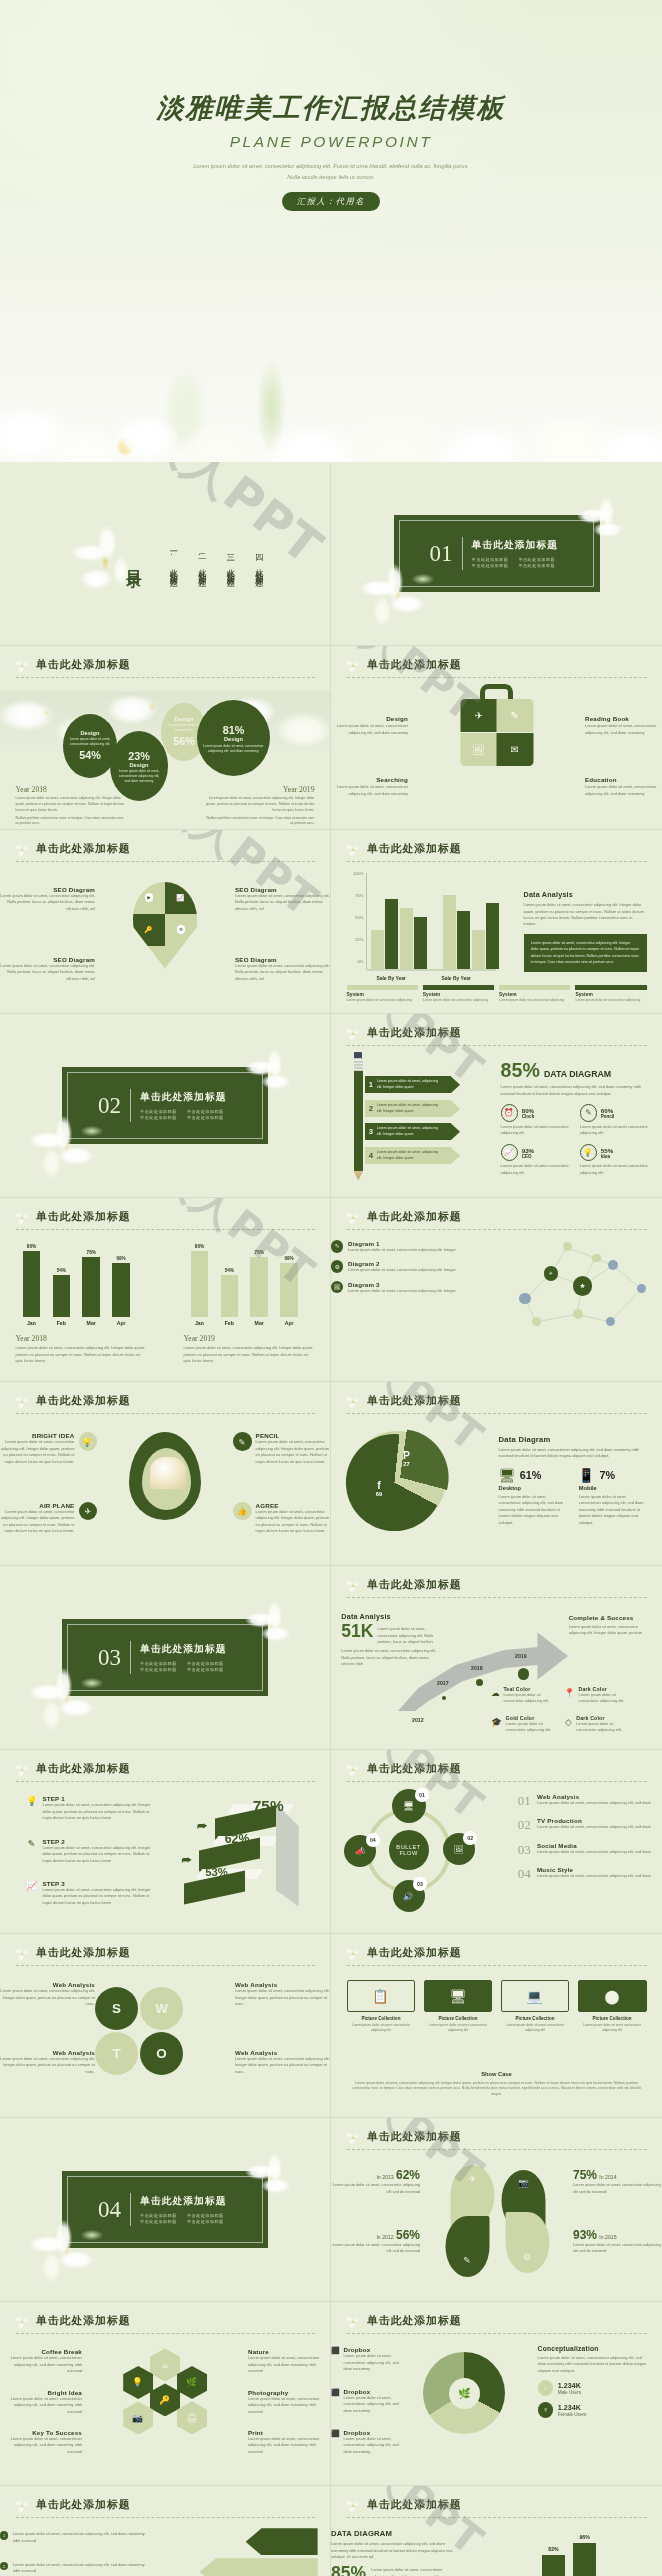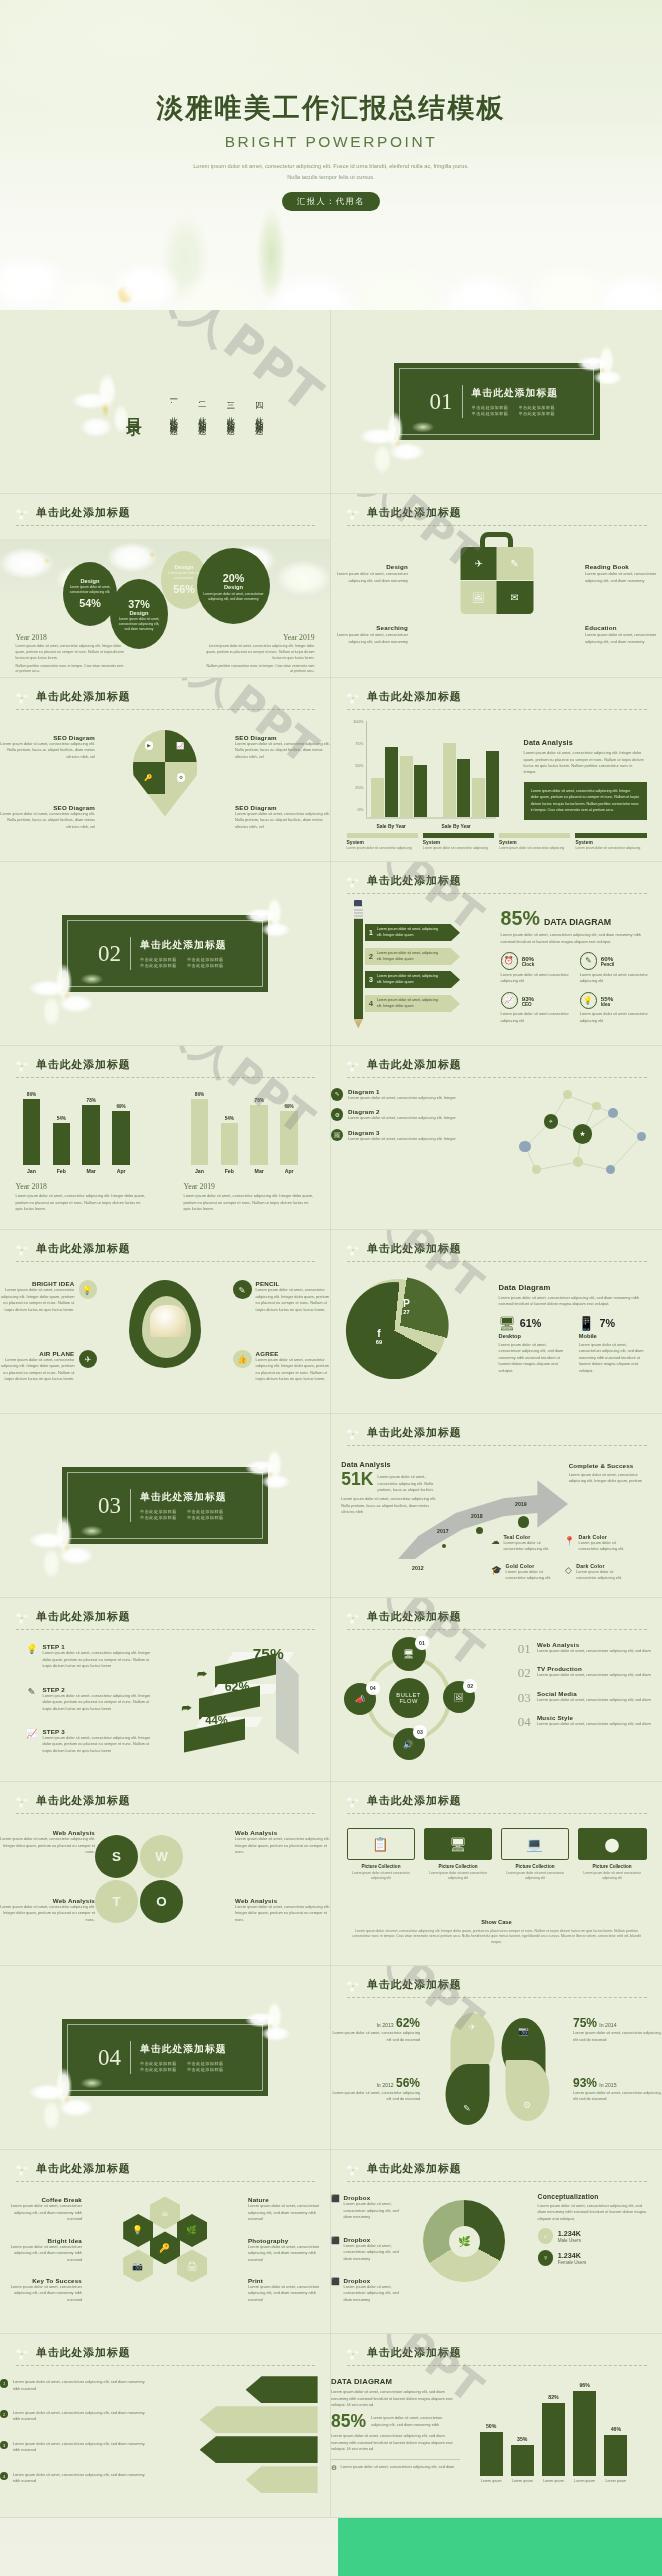--- a/index.html
+++ b/index.html
@@ -7,24 +7,25 @@
   body {
     width:662px;
     font-family:"Liberation Sans","DejaVu Sans",sans-serif;
     color:#3d4a2c;
     -webkit-font-smoothing:antialiased;
   }
   .sheet { width:662px; background:#e7eed8; position:relative; }
 
   
   .hero {
-    height:310px; position:relative; overflow:hidden;
+    height:462px; position:relative; overflow:hidden;
     background:
       radial-gradient(ellipse at 20% 12%, #f2f6e7 0%, rgba(242,246,231,0) 55%),
       linear-gradient(180deg,#e9f0da 0%, #eef3e4 42%, #f3f6ea 68%, #eef2e3 100%);
+    font-style: italic;
   }
   .hero-flowers {
     position:absolute; left:0; right:0; bottom:0; height:196px;
     background:
       radial-gradient(ellipse 62px 41px at 4% 86%, #fff 0%, rgba(255,255,255,.92) 38%, rgba(255,255,255,0) 72%),
       radial-gradient(ellipse 52px 36px at 13% 96%, #fdfef8 0%, rgba(253,254,248,.9) 40%, rgba(255,255,255,0) 74%),
       radial-gradient(ellipse 46px 33px at 22% 88%, #fff 0%, rgba(255,255,255,.9) 42%, rgba(255,255,255,0) 75%),
       radial-gradient(ellipse 13.4px 13.4px at 19% 92%, #e9c94a 0%, rgba(233,201,74,.7) 45%, rgba(233,201,74,0) 72%),
       radial-gradient(ellipse 57px 44px at 33% 97%, #fbfdf4 0%, rgba(251,253,244,.9) 42%, rgba(255,255,255,0) 76%),
       radial-gradient(ellipse 62px 49px at 47% 99%, #ffffff 0%, rgba(255,255,255,.9) 44%, rgba(255,255,255,0) 78%),
@@ -369,21 +370,21 @@
 </style>
 </head>
 <body>
 
 <div class="sheet">
 
   <div class="hero">
     <div class="hero-flowers"></div>
     <div class="hero-inner">
       <div class="hero-title">淡雅唯美工作汇报总结模板</div>
-      <div class="hero-sub">BRIGHT POWERPOINT</div>
+      <div class="hero-sub">PLANE POWERPOINT</div>
       <div class="hero-desc">Lorem ipsum dolor sit amet, consectetur adipiscing elit. Fusce id urna blandit, eleifend nulla ac, fringilla purus. Nulla iaculis tempor felis ut cursus.</div>
       <div class="hero-badge">汇报人：代用名</div>
     </div>
   </div>
 
   <div class="grid">
 
     <div class="slide">
       <div class="wm wm-a">人人PPT</div>
       <div class="sl-body" style="padding-top:15.5px;height:100%">
@@ -427,31 +428,31 @@
         </div>
       <div class="sl-rule"></div>
       <div class="photo-strip"></div>
       <div class="blobs">
         <div class="blob" style="left:63px;top:15.5px;width:54px;height:64px;background:#3e5a22;">
           <div class="bt">Design</div>
           <div class="bp">Lorem ipsum dolor sit amet, consectetuer adipiscing elit.</div>
           <div class="bn">54%</div>
         </div>
         <div class="blob" style="left:110px;top:33px;width:58px;height:70px;background:#3e5a22;">
-          <div class="bn">37%</div>
+          <div class="bn">23%</div>
           <div class="bt">Design</div>
           <div class="bp">Lorem ipsum dolor sit amet, consectetuer adipiscing elit, sed diam nonummy</div>
         </div>
         <div class="blob" style="left:161px;top:4.6px;width:46px;height:58px;background:#cfd8ab;color:#f2f5e8;">
           <div class="bt">Design</div>
           <div class="bp">Lorem ipsum dolor sit consectetuer</div>
           <div class="bn">56%</div>
         </div>
         <div class="blob" style="left:197px;top:2.1px;width:73px;height:76px;background:#3e5a22;">
-          <div class="bn">20%</div>
+          <div class="bn">81%</div>
           <div class="bt">Design</div>
           <div class="bp">Lorem ipsum dolor sit amet, consectetuer adipiscing elit, sed diam nonummy</div>
         </div>
       </div>
       <div class="yr-block" style="left:15.5px;">
         <div class="year-h">Year 2018</div>
         <p>Lorem ipsum dolor sit amet, consectetur adipiscing elit. Integer dolor quam, pretium eu placerat eu semper et nunc. Nullam ut turpis dictum luctus mi quis luctus lorem.</p>
         <p>Nullam porttitor consectetur nunc in tempor. Cras vitae venenatis sem at pretium arcu.</p>
       </div>
       <div class="yr-block" style="right:15.5px;text-align:right;">
@@ -1039,21 +1040,21 @@
         <div class="stairs">
           <div class="stair stair-top" style="left:45px;top:7.2px;width:61px;height:10.3px;transform:skewX(-32deg)"></div>
           <div class="stair stair-face" style="left:30px;top:15.5px;width:61px;height:20.6px;transform:skewY(-12deg)"></div>
           <div class="stair stair-top" style="left:30px;top:40px;width:61px;height:10.3px;transform:skewX(-32deg)"></div>
           <div class="stair stair-face" style="left:14.4px;top:48px;width:61px;height:20.6px;transform:skewY(-12deg)"></div>
           <div class="stair stair-top" style="left:14.4px;top:73px;width:61px;height:10.3px;transform:skewX(-32deg)"></div>
           <div class="stair stair-face" style="left:-1px;top:81px;width:61px;height:20.6px;transform:skewY(-12deg)"></div>
           <div class="stair" style="left:91px;top:7.2px;width:23px;height:103px;background:#c9cec3;clip-path:polygon(0 0,100% 22%,100% 100%,0 84%)"></div>
           <div class="stair-v" style="left:68px;top:1px;font-size:15.5px">75%</div>
           <div class="stair-v" style="left:40px;top:36px;font-size:12.4px">62%</div>
-          <div class="stair-v" style="left:20.6px;top:70px;font-size:11.3px">44%</div>
+          <div class="stair-v" style="left:20.6px;top:70px;font-size:11.3px">53%</div>
           <div style="position:absolute;left:12.4px;top:24px;font-size:11.3px;color:#3e5a22">⮫</div>
           <div style="position:absolute;left:-3.1px;top:58px;font-size:11.3px;color:#3e5a22">⮫</div>
         </div>
       </div>
     </div>
 
     <div class="slide">
       <div class="wm wm-a" style="left:-10.3px;top:-20.6px;font-size:41px">人人PPT</div>
       <div class="sl-title-row">
           <div class="sl-flower"></div>

